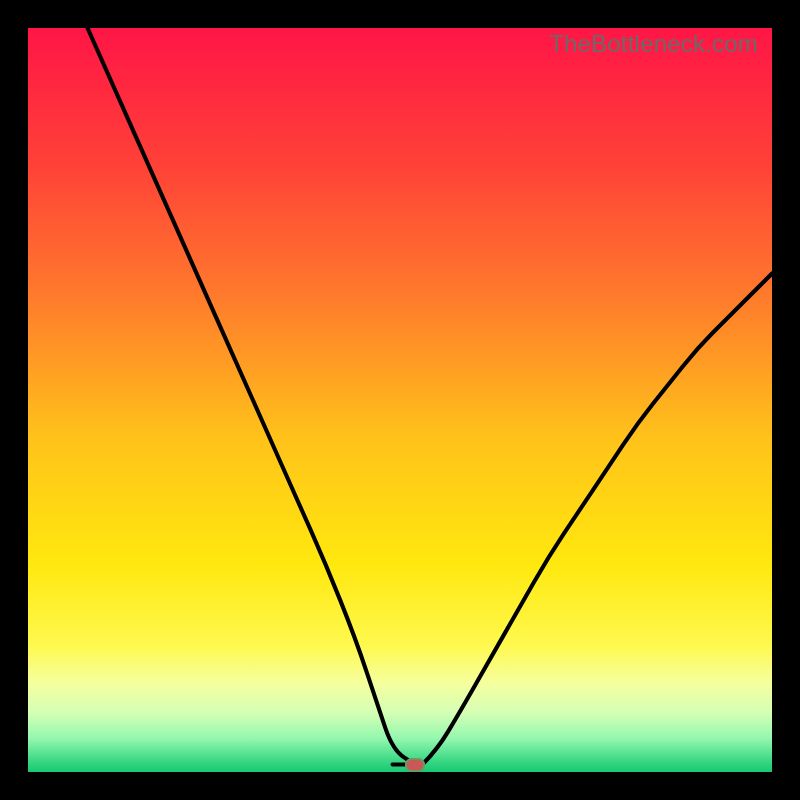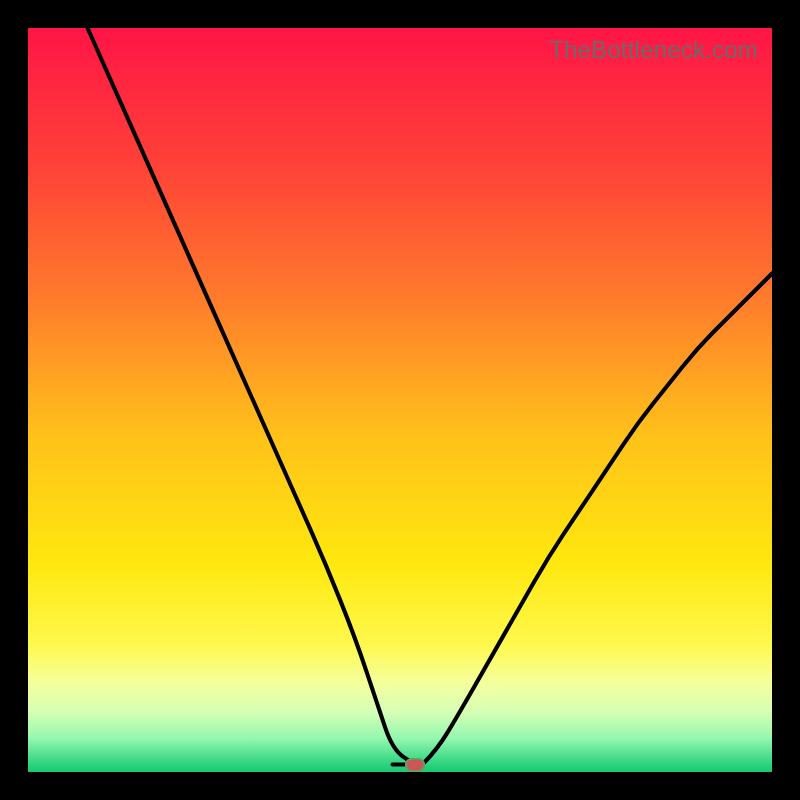--- a/index.html
+++ b/index.html
@@ -29,21 +29,21 @@
   }
   .gradient {
     position: absolute;
     left: 0;
     top: 0;
     width: 100%;
     height: 100%;
   }
   .watermark {
     position: absolute;
-    top: 8px;
+    top: 2px;
     right: 14px;
     color: #6a6a6a;
     font-size: 24px;
     font-weight: 500;
     letter-spacing: 0.2px;
     user-select: none;
   }
   svg.curve {
     position: absolute;
     left: 0;

